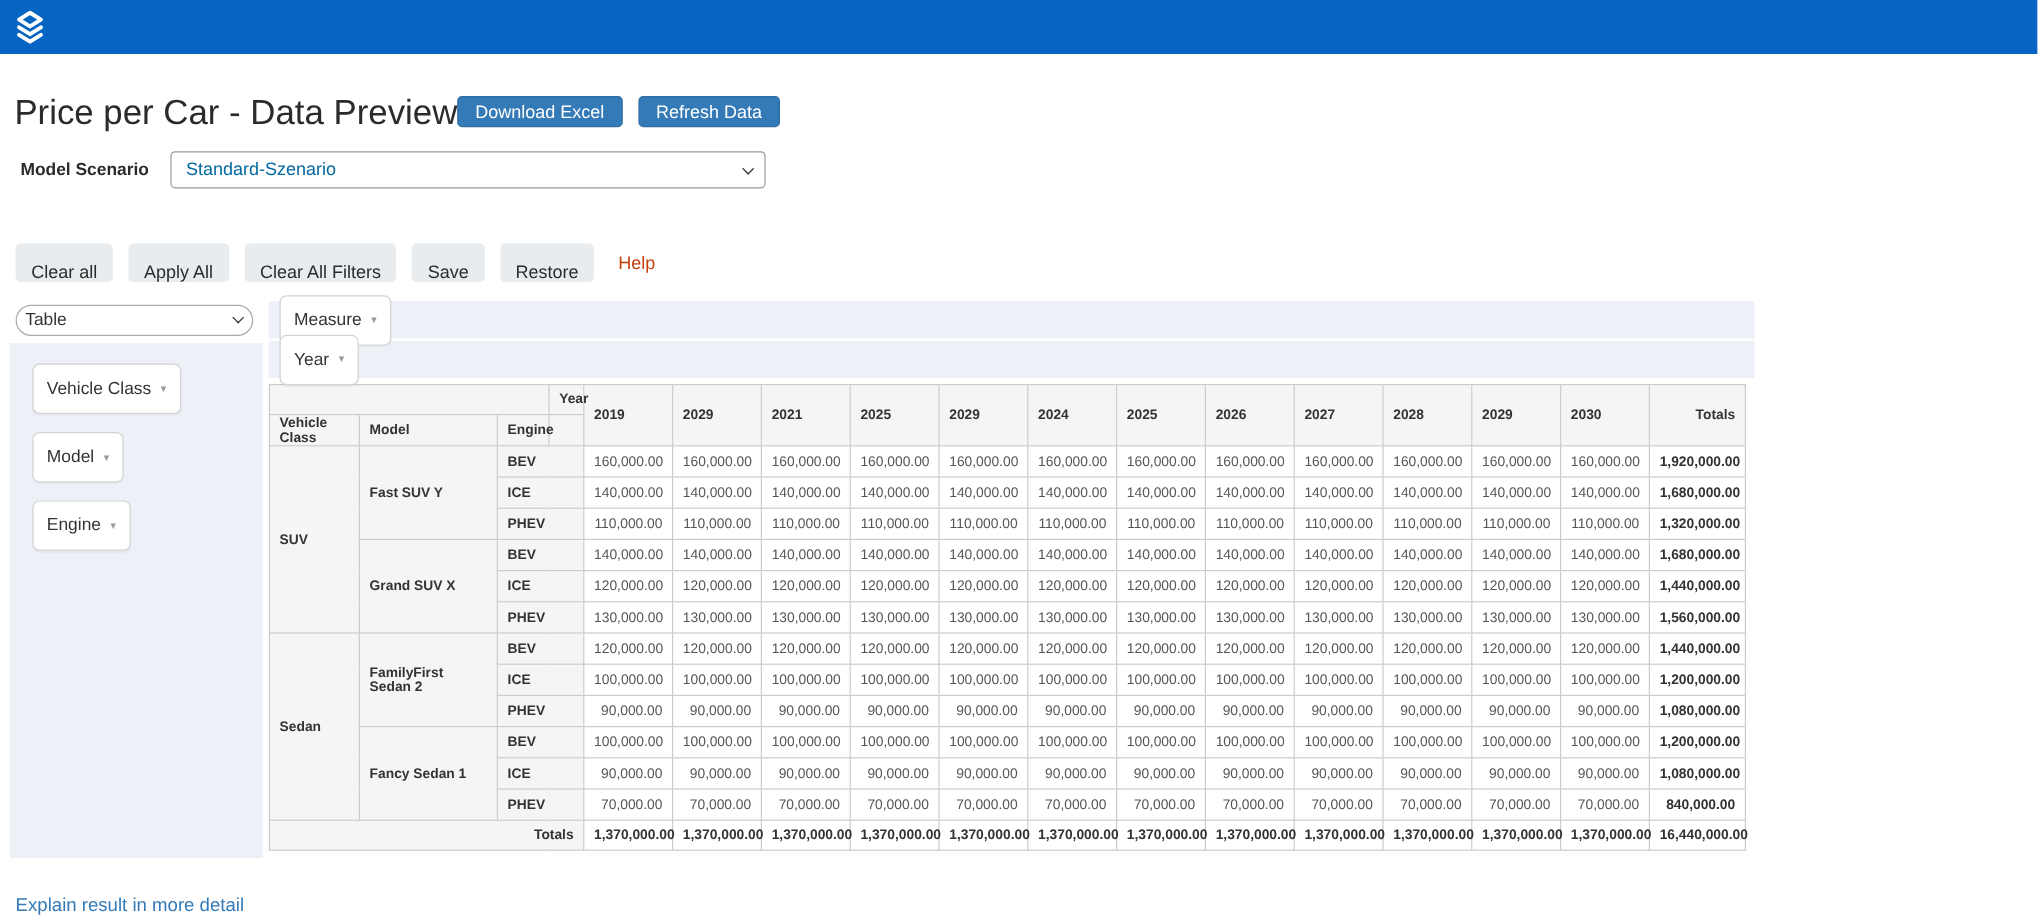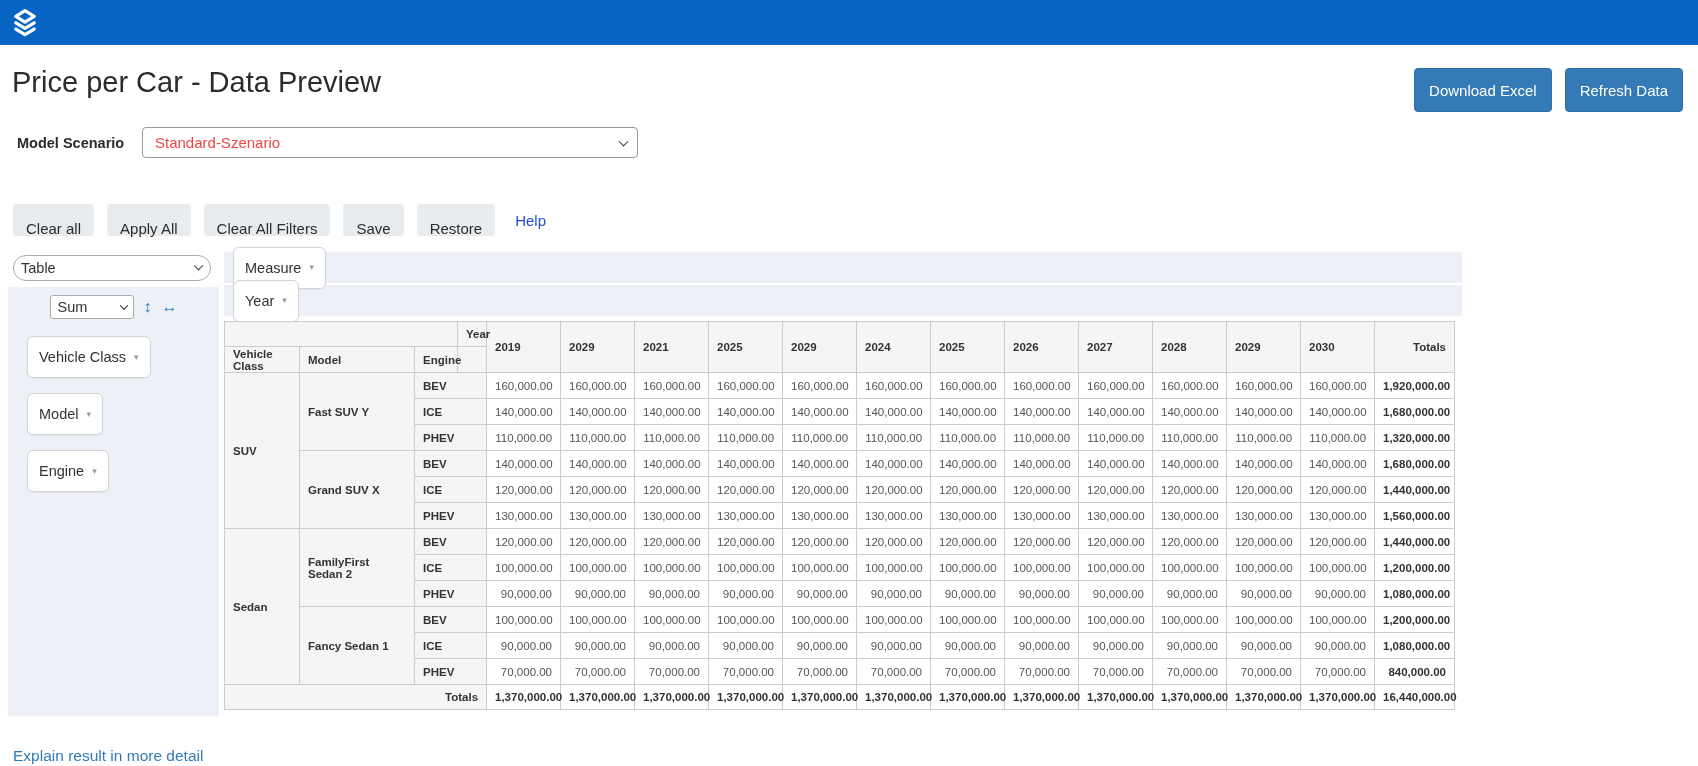--- a/index.html
+++ b/index.html
@@ -6,45 +6,45 @@
   html,body { margin:0; padding:0; }
   body {
     width:1698px; height:766px; overflow:hidden; position:relative;
     background:#ffffff; font-family:"Liberation Sans", sans-serif; color:#333;
   }
   
   .topbar { height:45px; background:#0665c2; display:flex; align-items:center; padding-left:10px; }
   .logo { width:30px; height:30px; display:flex; align-items:center; justify-content:center; }
 
   
-  .header-row { display:flex; justify-content:space-between; align-items:flex-start; padding:20px 15px 0 12px; }
+  .header-row { display:flex; justify-content:flex-start; align-items:flex-start; padding:32px 15px 0 12px; }
   .page-title { font-size:29px; font-weight:400; color:#2b2b2b; margin:0; line-height:34px; }
   .hdr-buttons { display:flex; gap:13px; margin-top:3px; }
   .btn-blue { background:#337ab7; color:#fff; border:1px solid #2e6da4; border-radius:4px;
-              font-size:15px; font-family:inherit; padding:0 14px; height:44px; cursor:pointer; }
+              font-size:15px; font-family:inherit; padding:0 14px; height:26px; cursor:pointer; }
 
   
   .scenario-row { display:flex; align-items:center; margin:15px 0 0 17px; }
   .scenario-label { font-weight:bold; font-size:14.5px; color:#2b2b2b; width:125px; }
   .select-wrap { position:relative; display:inline-block; }
   select {
     appearance:none; -webkit-appearance:none; -moz-appearance:none;
-    font-family:inherit; background:#fff; color:#ef4444;
+    font-family:inherit; background:#fff; color:#0369a1;
     border:1px solid #999; border-radius:4px;
   }
   .chev { position:absolute; right:11px; top:50%; width:7px; height:7px;
           border-right:1.8px solid #333; border-bottom:1.8px solid #333;
           transform:translateY(-70%) rotate(45deg); pointer-events:none; }
   .scenario-select { width:496px; height:31px; font-size:15px; padding:0 26px 0 12px; }
 
   
   .action-row { display:flex; align-items:center; gap:13px; margin:46px 0 0 13px; }
   .btn-gray { background:#e9ecef; border:none; border-radius:4px; color:#2b2b2b;
               font-size:15px; font-family:inherit; padding:16px 13px; height:30px; cursor:pointer; }
-  .help-link { color:#1d4ed8; font-size:15px; text-decoration:none; margin-left:7px; cursor:pointer; }
+  .help-link { color:#c2410c; font-size:15px; text-decoration:none; margin-left:7px; cursor:pointer; }
 
   
   .pivot-area { display:flex; margin:16px 0 0 8px; }
   .pivot-left { width:211px; margin-right:5px; flex:none; }
   .table-select { width:198px; height:26px; font-size:14.5px; color:#333; border:1px solid #aaa;
                   border-radius:13px; padding:0 20px 0 7px; margin:3px 0 0 5px; }
   .table-select-wrap .chev { right:9px; }
   .pivot-panel { background:#edf1f7; margin-top:6px; height:429px; }
   .sum-row { display:flex; justify-content:center; align-items:center; gap:10px; padding-top:8px; }
   .sum-select { width:84px; height:24px; font-size:14.5px; color:#333; border:1px solid #aaa;
@@ -125,30 +125,20 @@
 <div class="pivot-area">
 
   <div class="pivot-left">
     <span class="select-wrap table-select-wrap">
       <select class="table-select">
         <option>Table</option>
       </select>
       <span class="chev"></span>
     </span>
     <div class="pivot-panel">
-      <div class="sum-row">
-        <span class="select-wrap sum-wrap">
-          <select class="sum-select">
-            <option>Sum</option>
-          </select>
-          <span class="chev"></span>
-        </span>
-        <span class="arrow-icon">↕</span>
-        <span class="arrow-icon">↔</span>
-      </div>
       <div class="field-pills">
         <span class="pill">
           <span>Vehicle Class</span>
           <span class="caret">▾</span>
         </span>
         <span class="pill">
           <span>Model</span>
           <span class="caret">▾</span>
         </span>
         <span class="pill">

